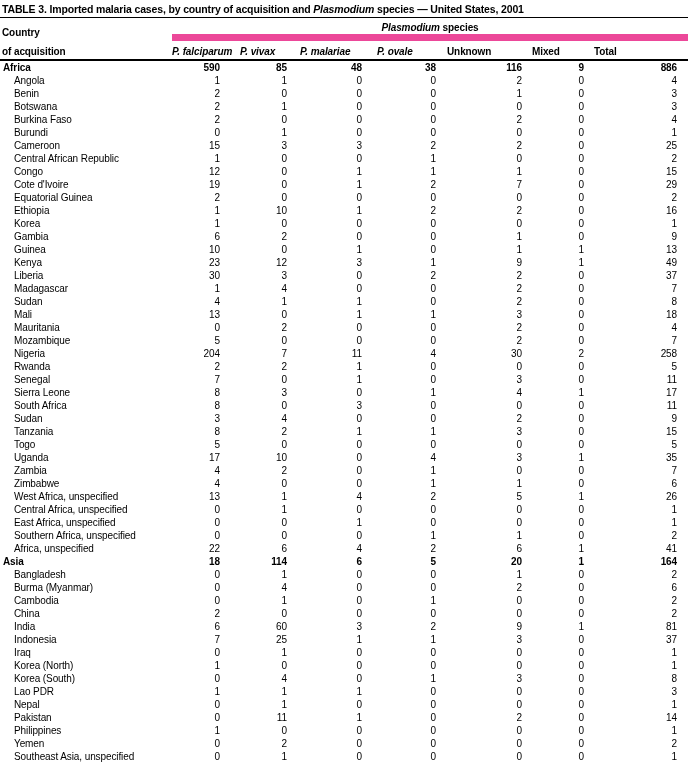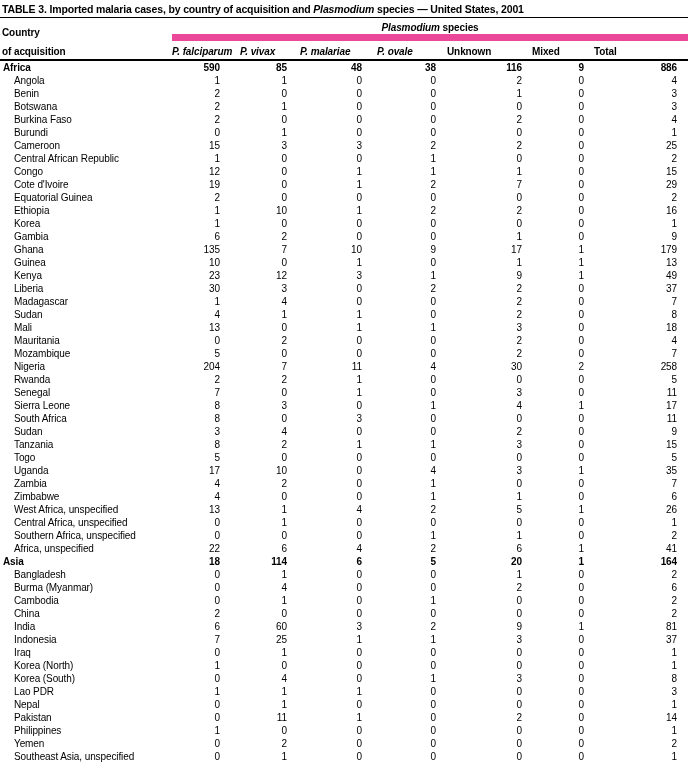--- a/index.html
+++ b/index.html
@@ -252,30 +252,20 @@
           <td class="country indent">Gambia</td>
           <td class="num c0">6</td>
           <td class="num c1">2</td>
           <td class="num c2">0</td>
           <td class="num c3">0</td>
           <td class="num c4">1</td>
           <td class="num c5">0</td>
           <td class="num c6">9</td>
         </tr>
         <tr>
-          <td class="country indent">Ghana</td>
-          <td class="num c0">135</td>
-          <td class="num c1">7</td>
-          <td class="num c2">10</td>
-          <td class="num c3">9</td>
-          <td class="num c4">17</td>
-          <td class="num c5">1</td>
-          <td class="num c6">179</td>
-        </tr>
-        <tr>
           <td class="country indent">Guinea</td>
           <td class="num c0">10</td>
           <td class="num c1">0</td>
           <td class="num c2">1</td>
           <td class="num c3">0</td>
           <td class="num c4">1</td>
           <td class="num c5">1</td>
           <td class="num c6">13</td>
         </tr>
         <tr>
@@ -472,20 +462,30 @@
           <td class="country indent">Central Africa, unspecified</td>
           <td class="num c0">0</td>
           <td class="num c1">1</td>
           <td class="num c2">0</td>
           <td class="num c3">0</td>
           <td class="num c4">0</td>
           <td class="num c5">0</td>
           <td class="num c6">1</td>
         </tr>
         <tr>
+          <td class="country indent">East Africa, unspecified</td>
+          <td class="num c0">0</td>
+          <td class="num c1">0</td>
+          <td class="num c2">1</td>
+          <td class="num c3">0</td>
+          <td class="num c4">0</td>
+          <td class="num c5">0</td>
+          <td class="num c6">1</td>
+        </tr>
+        <tr>
           <td class="country indent">Southern Africa, unspecified</td>
           <td class="num c0">0</td>
           <td class="num c1">0</td>
           <td class="num c2">0</td>
           <td class="num c3">1</td>
           <td class="num c4">1</td>
           <td class="num c5">0</td>
           <td class="num c6">2</td>
         </tr>
         <tr>

